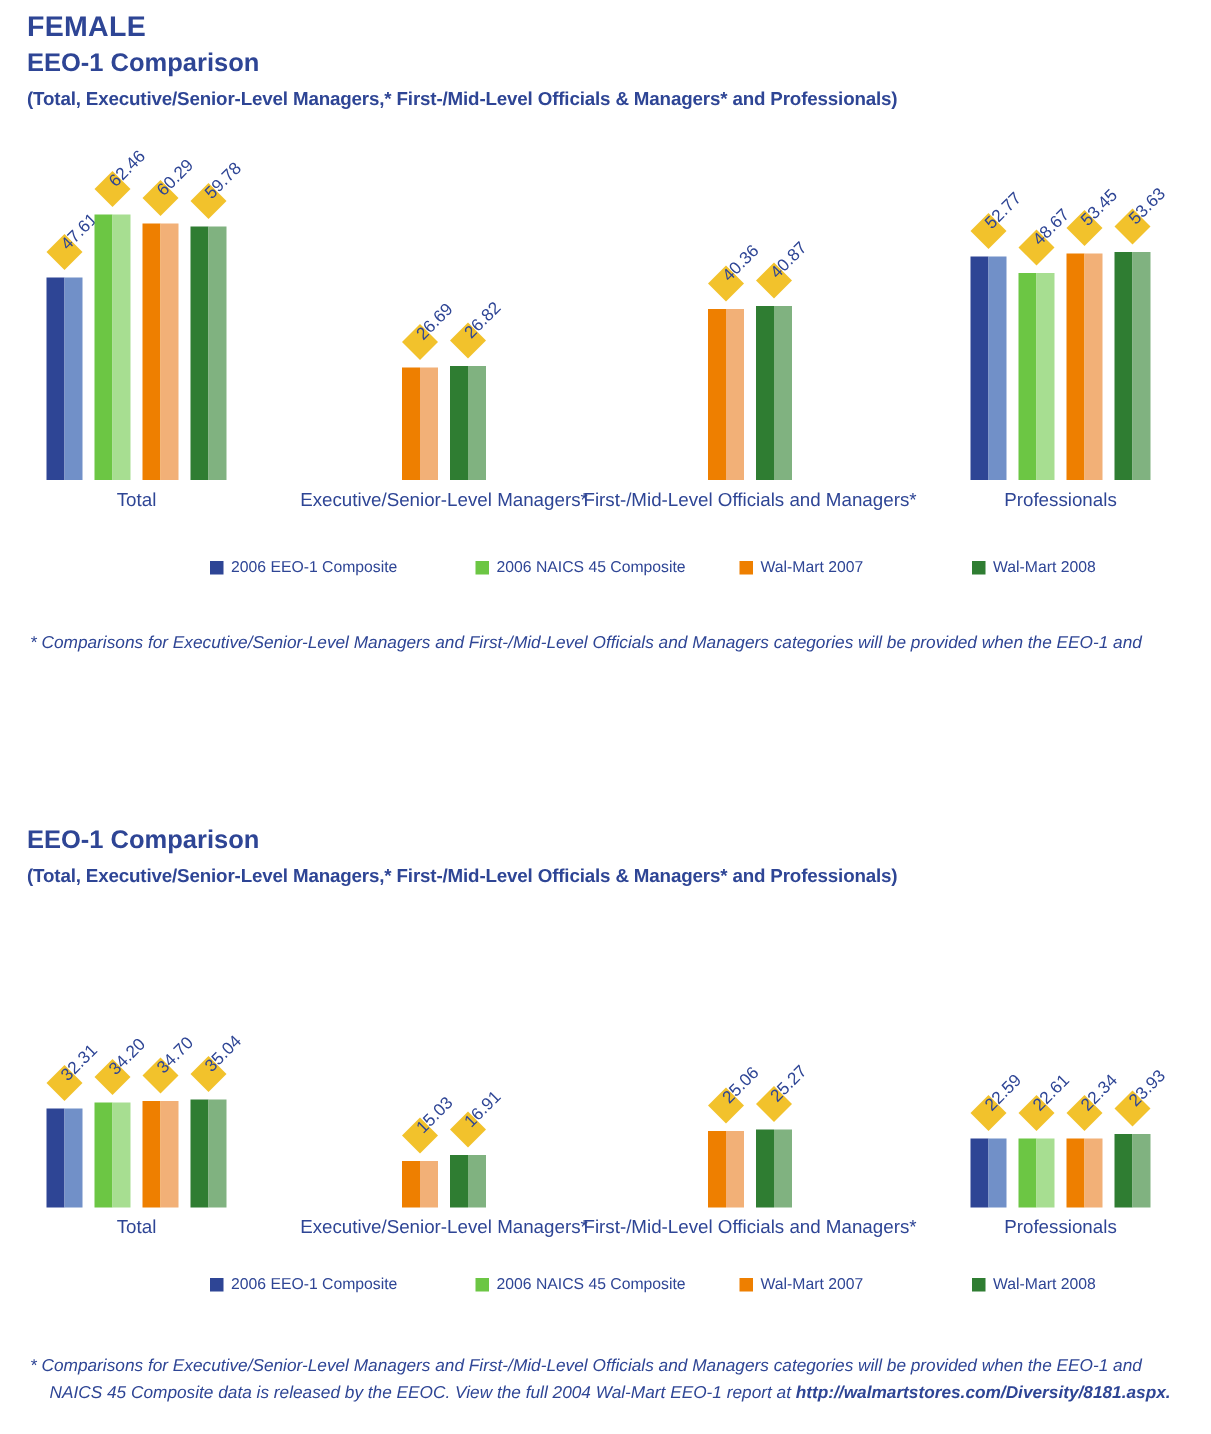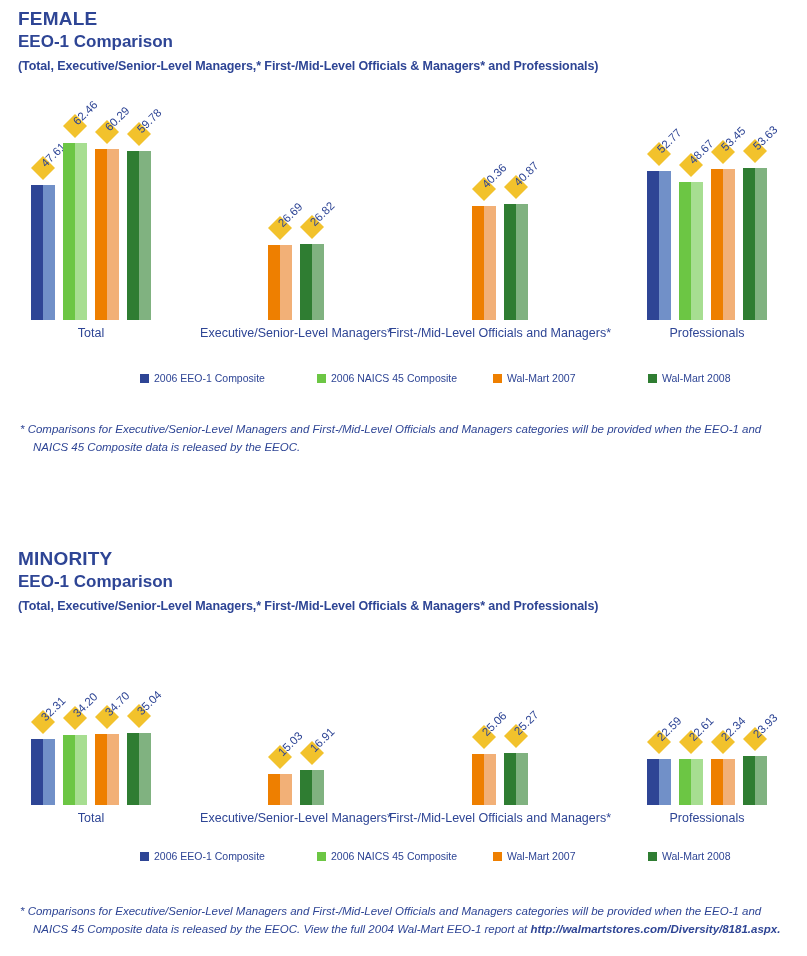--- a/index.html
+++ b/index.html
@@ -223,26 +223,24 @@
         </div>
         <div class="leg-item" style="left: 648px;">
           <span class="leg-sw" style="background: rgb(47, 125, 50);"></span>
           <span class="leg-tx">Wal-Mart 2008</span>
         </div>
       </div>
   </div>
 
   <div class="foot" style="top:420px;">
     <div class="l1">* Comparisons for Executive/Senior-Level Managers and First-/Mid-Level Officials and Managers categories will be provided when the EEO-1 and</div>
-    <div class="l2">NAICS 45 Composite data is released by the EEOC.</div>
   </div>
 
   <div class="sect" id="sect1" style="top:548px;">
     <div class="sect-head">
-      <div class="h-cat">MINORITY</div>
       <div class="h-sub">EEO-1 Comparison</div>
       <div class="h-note">(Total, Executive/Senior-Level Managers,* First-/Mid-Level Officials &amp; Managers* and Professionals)</div>
     </div>
   </div>
 
   <div class="chart" id="chart1" style="position:absolute; left:0; top:650px; height:230px;">
     <div class="plot" id="plot1" style="height:155px;">
       <div class="groups" id="groups1">
           <div class="bar-group" style="left: 31px; width: 120px; height: 100%;">
             <div class="bar-wrap" style="left: 0px; width: 24px; height: 66px;">

